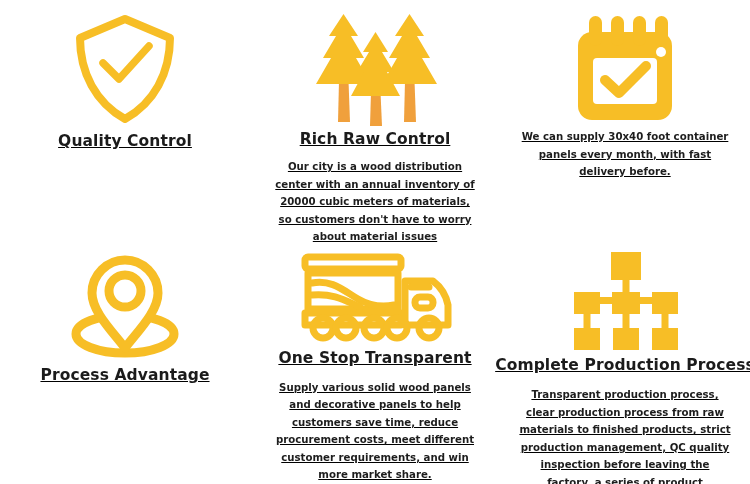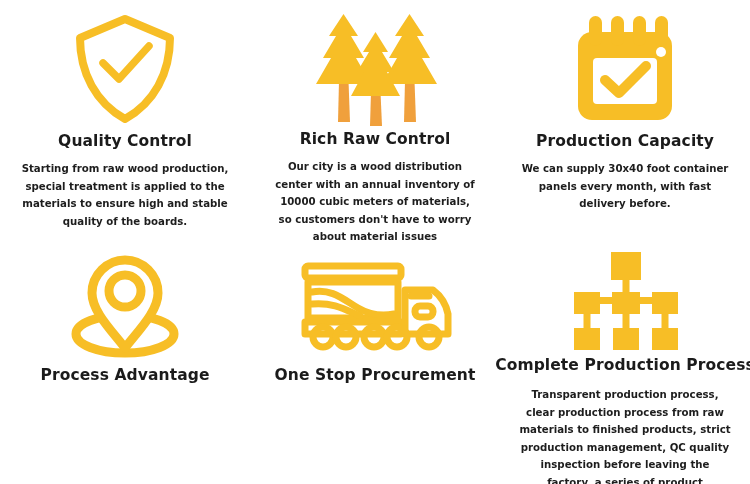--- a/index.html
+++ b/index.html
@@ -13,20 +13,21 @@
     background: #ffffff;
     font-family: "DejaVu Sans", "Liberation Sans", sans-serif;
     overflow: hidden;
   }
   .grid {
     width: 750px;
     height: 340px;
     display: grid;
     grid-template-columns: 250px 250px 250px;
     grid-template-rows: 242px 242px;
+    text-decoration: underline;
   }
   .cell {
     position: relative;
     display: flex;
     flex-direction: column;
     align-items: center;
     box-sizing: border-box;
     padding: 0 6px;
   }
   .icon-wrap {
@@ -71,58 +72,56 @@
 <div class="grid">
 
   <div class="cell c1 r1">
     <div class="icon-wrap">
       <svg width="106" height="112" viewBox="0 0 106 112" aria-hidden="true">
         <path d="M53 6 L98 25 C98 60 82 90 53 106 C24 90 8 60 8 25 Z" fill="none" stroke="#F7BE26" stroke-width="8" stroke-linejoin="round" stroke-linecap="round"></path>
         <path d="M31 50 L47 66 L77 33" fill="none" stroke="#F7BE26" stroke-width="7.5" stroke-linecap="round" stroke-linejoin="round"></path>
       </svg>
     </div>
     <div class="card-title">Quality Control</div>
-    <div class="card-body">Starting from raw wood production, special treatment is applied to the materials to ensure high and stable quality of the boards.</div>
   </div>
 
   <div class="cell c2 r1">
     <div class="icon-wrap">
       <svg width="130" height="116" viewBox="0 0 130 116" aria-hidden="true">
         <g fill="#F0A03C">
           <path d="M30 30 L37 30 L40 112 L28 112 Z"></path>
           <path d="M96 30 L103 30 L106 112 L94 112 Z"></path>
           <path d="M62 48 L69 48 L72 116 L60 116 Z"></path>
         </g>
         <g fill="#F7BE26">
           <path d="M33.5 4 L48 26 L41 26 L54 48 L46 48 L61 74 L6 74 L21 48 L13 48 L26 26 L19 26 Z"></path>
           <path d="M99.5 4 L114 26 L107 26 L120 48 L112 48 L127 74 L72 74 L87 48 L79 48 L92 26 L85 26 Z"></path>
           <path d="M65.5 22 L78 42 L72 42 L84 62 L77 62 L90 86 L41 86 L54 62 L47 62 L59 42 L53 42 Z"></path>
         </g>
       </svg>
     </div>
     <div class="card-title">Rich Raw Control</div>
-    <div class="card-body">Our city is a wood distribution center with an annual inventory of 10000 cubic meters of materials, so customers don't have to worry about material issues</div>
+    <div class="card-body">Our city is a wood distribution center with an annual inventory of 20000 cubic meters of materials, so customers don't have to worry about material issues</div>
   </div>
 
   <div class="cell c3 r1">
     <div class="icon-wrap">
       <svg width="112" height="110" viewBox="0 0 112 110" aria-hidden="true">
         <g fill="#F7BE26">
           <rect x="9" y="18" width="94" height="88" rx="14"></rect>
           <rect x="20" y="2" width="13" height="30" rx="6.5"></rect>
           <rect x="42" y="2" width="13" height="30" rx="6.5"></rect>
           <rect x="64" y="2" width="13" height="30" rx="6.5"></rect>
           <rect x="86" y="2" width="13" height="30" rx="6.5"></rect>
         </g>
         <circle cx="92" cy="38" r="5" fill="#ffffff"></circle>
         <rect x="24" y="44" width="64" height="46" rx="4" fill="#ffffff"></rect>
         <path d="M36 66 L50 79 L77 52" fill="none" stroke="#F7BE26" stroke-width="10" stroke-linecap="round" stroke-linejoin="round"></path>
       </svg>
     </div>
-    <div class="card-title">Production Capacity</div>
     <div class="card-body">We can supply 30x40 foot container panels every month, with fast delivery before.</div>
   </div>
 
   <div class="cell c1 r2">
     <div class="icon-wrap">
       <svg width="120" height="104" viewBox="0 0 120 104" aria-hidden="true">
         <ellipse cx="60" cy="80" rx="49" ry="19" fill="none" stroke="#F7BE26" stroke-width="9"></ellipse>
         <path d="M60 6 C42 6 27 21 27 39 C27 58 48 78 60 94 C72 78 93 58 93 39 C93 21 78 6 60 6 Z" fill="#ffffff" stroke="#F7BE26" stroke-width="9" stroke-linejoin="round"></path>
         <circle cx="60" cy="37" r="16" fill="none" stroke="#F7BE26" stroke-width="9"></circle>
       </svg>
@@ -145,21 +144,22 @@
         </g>
         <g fill="none" stroke="#F7BE26" stroke-width="7">
           <circle cx="25" cy="77" r="10"></circle>
           <circle cx="48" cy="77" r="10"></circle>
           <circle cx="76" cy="77" r="10"></circle>
           <circle cx="99" cy="77" r="10"></circle>
           <circle cx="131" cy="77" r="10"></circle>
         </g>
       </svg>
     </div>
-    <div class="card-title">One Stop Procurement</div>
+    <div class="card-title">One Stop Transparent</div>
+    <div class="card-body">Supply various solid wood panels and decorative panels to help customers save time, reduce procurement costs, meet different customer requirements, and win more market share.</div>
   </div>
 
   <div class="cell c3 r2">
     <div class="icon-wrap">
       <svg width="142" height="102" viewBox="0 0 142 102" aria-hidden="true">
         <g fill="#F7BE26">
           <rect x="57" y="2" width="30" height="28"></rect>
           <rect x="68.5" y="30" width="7" height="17"></rect>
           <rect x="39" y="47" width="66" height="7"></rect>
           <rect x="20" y="42" width="26" height="22"></rect>

